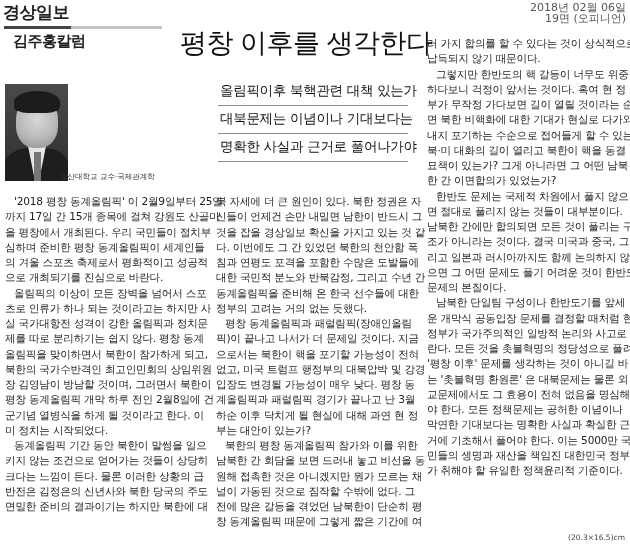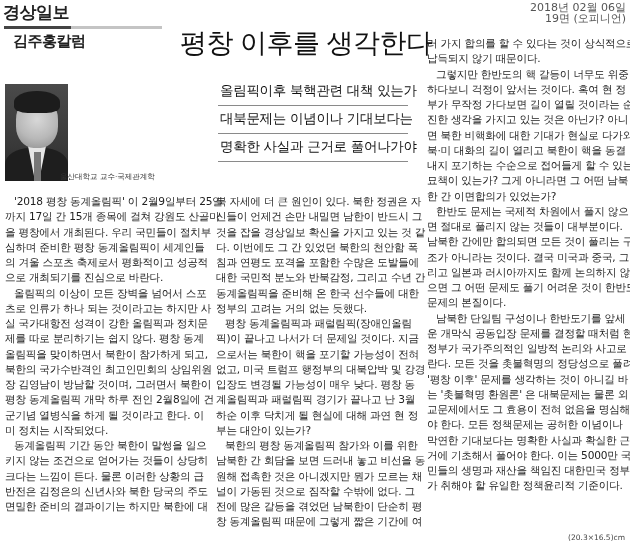--- a/index.html
+++ b/index.html
@@ -116,24 +116,23 @@
     <p>널이 가동된 것으로 짐작할 수밖에 없다. 그</p>
     <p>전에 많은 갈등을 겪었던 남북한이 단순히 평</p>
     <p>창 동계올림픽 때문에 그렇게 짧은 기간에 여</p>
   </div>
 <div class="col col-3">
     <p>러 가지 합의를 할 수 있다는 것이 상식적으로</p>
     <p>납득되지 않기 때문이다.</p>
     <p class="ind">그렇지만 한반도의 핵 갈등이 너무도 위중</p>
     <p>하다보니 걱정이 앞서는 것이다. 혹여 현 정</p>
     <p>부가 무작정 가다보면 길이 열릴 것이라는 순</p>
-    <p>진한 생각을 가지고 있는 것은 아닌가? 아니</p>
     <p>면 북한 비핵화에 대한 기대가 현실로 다가와</p>
+    <p>내지 포기하는 수순으로 접어들게 할 수 있는</p>
     <p>북·미 대화의 길이 열리고 북한이 핵을 동결</p>
-    <p>내지 포기하는 수순으로 접어들게 할 수 있는</p>
     <p>묘책이 있는가? 그게 아니라면 그 어떤 남북</p>
     <p>한 간 이면합의가 있었는가?</p>
     <p class="ind">한반도 문제는 국제적 차원에서 풀지 않으</p>
     <p>면 절대로 풀리지 않는 것들이 대부분이다.</p>
     <p>남북한 간에만 합의되면 모든 것이 풀리는 구</p>
     <p>조가 아니라는 것이다. 결국 미국과 중국, 그</p>
     <p>리고 일본과 러시아까지도 함께 논의하지 않</p>
     <p>으면 그 어떤 문제도 풀기 어려운 것이 한반도</p>
     <p>문제의 본질이다.</p>
     <p class="ind">남북한 단일팀 구성이나 한반도기를 앞세</p>

